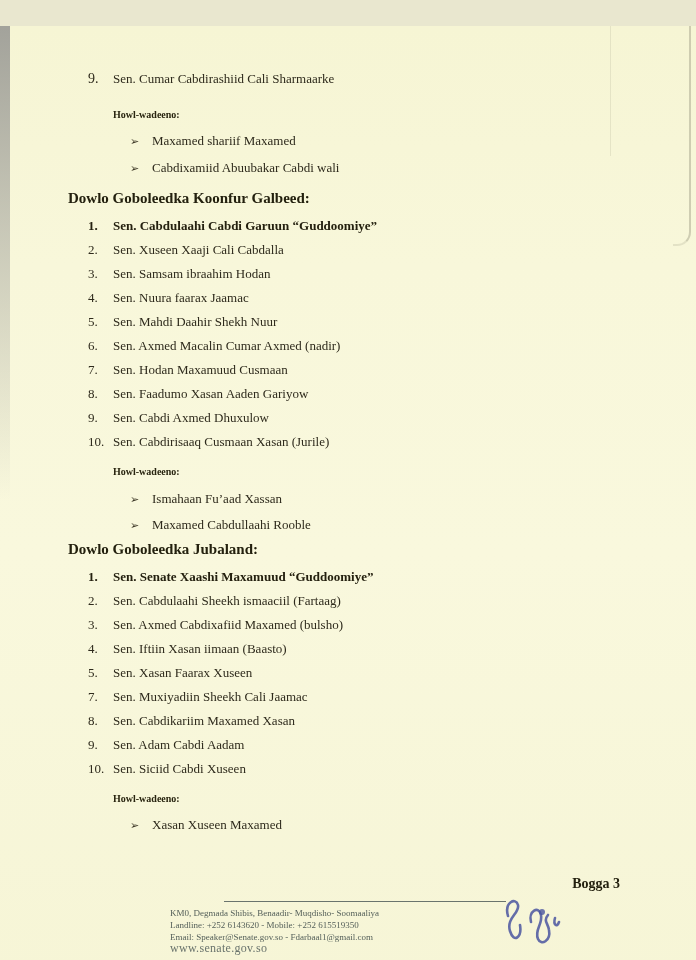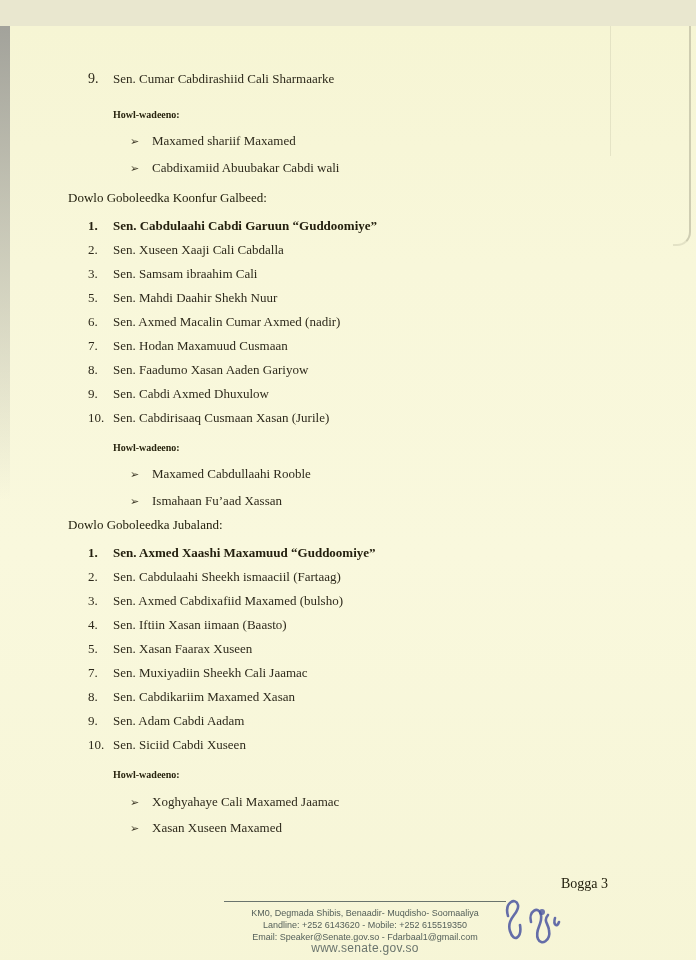--- a/index.html
+++ b/index.html
@@ -37,33 +37,33 @@
   .intro-item{ margin-top:44px; }
   .intro-item .num{ font-size:14px; }
   .howl{
     margin-left:113px; font-weight:bold; font-size:10px; line-height:18px; color:#28240f;
   }
   .howl.intro{ margin-top:18px; }
   .bullet-row{ margin-left:130px; line-height:18px; font-size:13px; margin-top:8px; }
   .bullet-row.first{ margin-top:9px; }
   .bullet-row .arrow{ display:inline-block; width:22px; font-size:11px; color:#3a3524; }
   .section-title{
-    margin:10px 0 0 68px; font-size:13px; line-height:22px; font-weight:normal; color:#23200e;
+    margin:10px 0 0 68px; font-size:15px; line-height:22px; font-weight:bold; color:#23200e;
   }
   .members{ margin-top:8px; }
   .members .member-row{ margin-bottom:6px; }
   .howl.after-members{ margin-top:12px; }
   .sec2 .section-title{ margin-top:4px; }
   .bogga{
-    position:absolute; top:850px; right:88px;
-    font-size:14px; font-weight:normal; color:#23200e;
+    position:absolute; top:850px; right:76px;
+    font-size:14px; font-weight:bold; color:#23200e;
   }
   .footer{
-    position:absolute; left:170px; top:875px; width:390px; text-align:center;
-    font-family:Liberation Sans, sans-serif; color:#55605a;
+    position:absolute; left:170px; top:875px; width:390px; text-align:left;
+    font-family:Liberation Serif, serif; color:#55605a;
   }
   .footer .rule{ width:282px; height:0; border-top:1.5px solid #6a746d; margin:0 auto 5px auto; }
   .footer .fline{ font-size:9px; line-height:12px; }
   .footer .fsite{ font-size:12px; line-height:10px; letter-spacing:.3px; color:#6a746d; }
   .signature{ position:absolute; left:495px; top:866px; }
   .sig-path{ fill:none; stroke:#4a55a0; stroke-width:2.6; stroke-linecap:round; stroke-linejoin:round; opacity:.85; }
   .sig-dot{ fill:#4a55a0; opacity:.8; }
 </style>
 </head>
 <body>
@@ -84,50 +84,50 @@
         <div class="bullet-row"><span class="arrow">➢</span><span>Maxamed shariif Maxamed</span></div>
         <div class="bullet-row first"><span class="arrow">➢</span><span>Cabdixamiid Abuubakar Cabdi wali</span></div>
       </div>
 
     <div id="sections-container">
         <div class="section">
           <div class="section-title">Dowlo Goboleedka Koonfur Galbeed:</div>
           <div class="members">
             <div class="row member-row is-bold"><span class="num">1.</span><span class="mname">Sen. Cabdulaahi Cabdi Garuun “Guddoomiye”</span></div>
             <div class="row member-row"><span class="num">2.</span><span class="mname">Sen. Xuseen Xaaji Cali Cabdalla</span></div>
-            <div class="row member-row"><span class="num">3.</span><span class="mname">Sen. Samsam ibraahim Cali</span></div>
+            <div class="row member-row"><span class="num">3.</span><span class="mname">Sen. Samsam ibraahim Hodan</span></div>
+            <div class="row member-row"><span class="num">4.</span><span class="mname">Sen. Nuura faarax Jaamac</span></div>
             <div class="row member-row"><span class="num">5.</span><span class="mname">Sen. Mahdi Daahir Shekh Nuur</span></div>
             <div class="row member-row"><span class="num">6.</span><span class="mname">Sen. Axmed Macalin Cumar Axmed (nadir)</span></div>
             <div class="row member-row"><span class="num">7.</span><span class="mname">Sen. Hodan Maxamuud Cusmaan</span></div>
             <div class="row member-row"><span class="num">8.</span><span class="mname">Sen. Faadumo Xasan Aaden Gariyow</span></div>
             <div class="row member-row"><span class="num">9.</span><span class="mname">Sen. Cabdi Axmed Dhuxulow</span></div>
             <div class="row member-row"><span class="num">10.</span><span class="mname">Sen. Cabdirisaaq Cusmaan Xasan (Jurile)</span></div>
           </div>
           <div class="howl after-members">Howl-wadeeno:</div>
           <div>
+            <div class="bullet-row first"><span class="arrow">➢</span><span>Ismahaan Fu’aad Xassan</span></div>
             <div class="bullet-row"><span class="arrow">➢</span><span>Maxamed Cabdullaahi Rooble</span></div>
-            <div class="bullet-row first"><span class="arrow">➢</span><span>Ismahaan Fu’aad Xassan</span></div>
           </div>
         </div>
         <div class="section sec2">
           <div class="section-title">Dowlo Goboleedka Jubaland:</div>
           <div class="members">
-            <div class="row member-row is-bold"><span class="num">1.</span><span class="mname">Sen. Axmed Xaashi Maxamuud “Guddoomiye”</span></div>
+            <div class="row member-row is-bold"><span class="num">1.</span><span class="mname">Sen. Senate Xaashi Maxamuud “Guddoomiye”</span></div>
             <div class="row member-row"><span class="num">2.</span><span class="mname">Sen. Cabdulaahi Sheekh ismaaciil (Fartaag)</span></div>
             <div class="row member-row"><span class="num">3.</span><span class="mname">Sen. Axmed Cabdixafiid Maxamed (bulsho)</span></div>
             <div class="row member-row"><span class="num">4.</span><span class="mname">Sen. Iftiin Xasan iimaan (Baasto)</span></div>
             <div class="row member-row"><span class="num">5.</span><span class="mname">Sen. Xasan Faarax Xuseen</span></div>
             <div class="row member-row"><span class="num">7.</span><span class="mname">Sen. Muxiyadiin Sheekh Cali Jaamac</span></div>
             <div class="row member-row"><span class="num">8.</span><span class="mname">Sen. Cabdikariim Maxamed Xasan</span></div>
             <div class="row member-row"><span class="num">9.</span><span class="mname">Sen. Adam Cabdi Aadam</span></div>
             <div class="row member-row"><span class="num">10.</span><span class="mname">Sen. Siciid Cabdi Xuseen</span></div>
           </div>
           <div class="howl after-members">Howl-wadeeno:</div>
           <div>
-            <div class="bullet-row first"><span class="arrow">➢</span><span>Xoghyahaye Cali Maxamed Jaamac</span></div>
             <div class="bullet-row"><span class="arrow">➢</span><span>Xasan Xuseen Maxamed</span></div>
           </div>
         </div>
       </div>
   </div>
 
   <div class="bogga">Bogga 3</div>
 
   <div class="footer">
     <div class="rule"></div>

